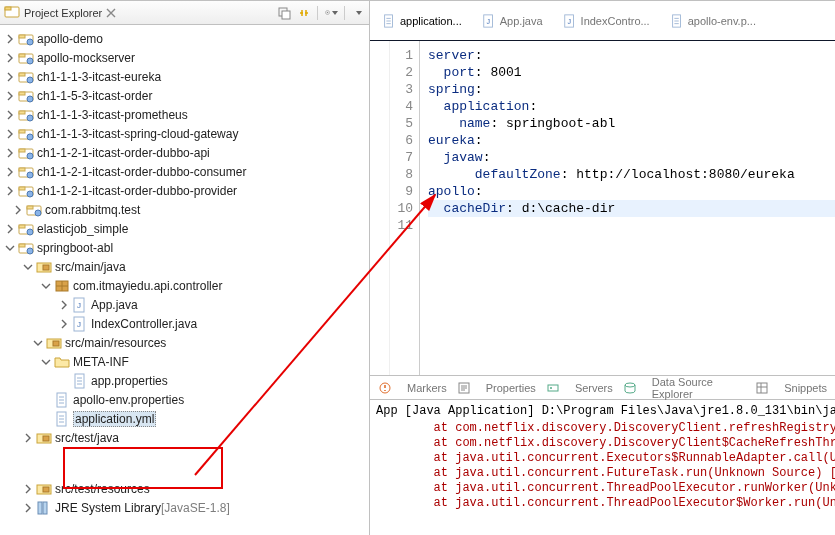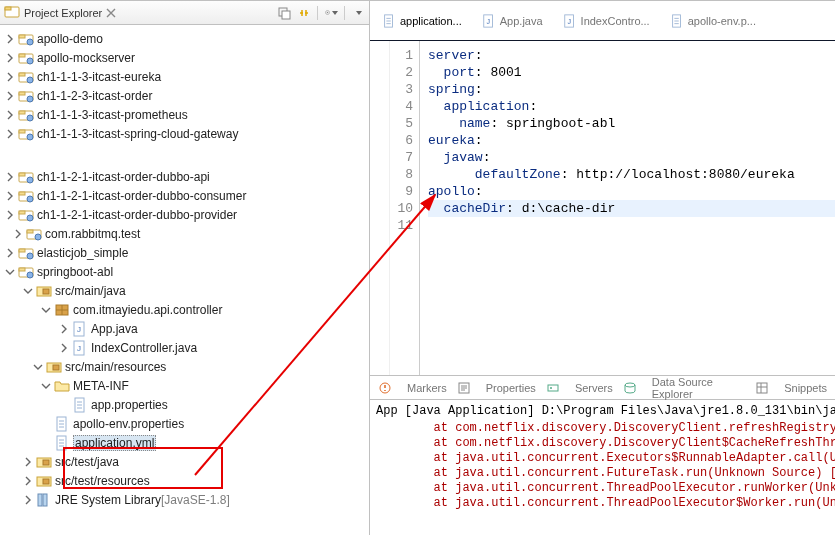--- a/index.html
+++ b/index.html
@@ -292,21 +292,21 @@
               <path d="M3 1 L7 5 L3 9" fill="none" stroke="#666" stroke-width="1.4"></path>
             </svg>
           </span>
           <span class="ico">
             <svg viewBox="0 0 16 16">
               <rect x="1" y="4" width="14" height="9" rx="1" fill="#fff" stroke="#c9a851"></rect>
               <rect x="1" y="4" width="6" height="3" fill="#f6dd8f" stroke="#c9a851"></rect>
               <circle cx="12" cy="11" r="3" fill="#8ab4e8" stroke="#4d79b3"></circle>
             </svg>
           </span>
-          <span class="lbl">ch1-1-2-3-itcast-order</span>
+          <span class="lbl">ch1-1-5-3-itcast-order</span>
         </div>
         <div class="tree-row" style="padding-left: 4px;">
           <span class="tw">
             <svg viewBox="0 0 10 10">
               <path d="M3 1 L7 5 L3 9" fill="none" stroke="#666" stroke-width="1.4"></path>
             </svg>
           </span>
           <span class="ico">
             <svg viewBox="0 0 16 16">
               <rect x="1" y="4" width="14" height="9" rx="1" fill="#fff" stroke="#c9a851"></rect>
@@ -324,21 +324,21 @@
           </span>
           <span class="ico">
             <svg viewBox="0 0 16 16">
               <rect x="1" y="4" width="14" height="9" rx="1" fill="#fff" stroke="#c9a851"></rect>
               <rect x="1" y="4" width="6" height="3" fill="#f6dd8f" stroke="#c9a851"></rect>
               <circle cx="12" cy="11" r="3" fill="#8ab4e8" stroke="#4d79b3"></circle>
             </svg>
           </span>
           <span class="lbl">ch1-1-1-3-itcast-spring-cloud-gateway</span>
         </div>
-        <div class="tree-row" style="padding-left: 4px; margin-top: 24px;">
+        <div class="tree-row" style="padding-left: 4px;">
           <span class="tw">
             <svg viewBox="0 0 10 10">
               <path d="M3 1 L7 5 L3 9" fill="none" stroke="#666" stroke-width="1.4"></path>
             </svg>
           </span>
           <span class="ico">
             <svg viewBox="0 0 16 16">
               <rect x="1" y="4" width="14" height="9" rx="1" fill="#fff" stroke="#c9a851"></rect>
               <rect x="1" y="4" width="6" height="3" fill="#f6dd8f" stroke="#c9a851"></rect>
               <circle cx="12" cy="11" r="3" fill="#8ab4e8" stroke="#4d79b3"></circle>
@@ -541,21 +541,21 @@
             </svg>
           </span>
           <span class="ico">
             <svg viewBox="0 0 16 16">
               <rect x="1" y="4" width="14" height="9" fill="#fce9a6" stroke="#caa43a"></rect>
               <rect x="7" y="6" width="6" height="5" fill="#d9a24a" stroke="#aa7a2a"></rect>
             </svg>
           </span>
           <span class="lbl">src/test/java</span>
         </div>
-        <div class="tree-row" style="padding-left: 22px;">
+        <div class="tree-row" style="padding-left: 22px; margin-top: 32px;">
           <span class="tw">
             <svg viewBox="0 0 10 10">
               <path d="M3 1 L7 5 L3 9" fill="none" stroke="#666" stroke-width="1.4"></path>
             </svg>
           </span>
           <span class="ico">
             <svg viewBox="0 0 16 16">
               <rect x="1" y="4" width="14" height="9" fill="#fce9a6" stroke="#caa43a"></rect>
               <rect x="7" y="6" width="6" height="5" fill="#d9a24a" stroke="#aa7a2a"></rect>
             </svg>

